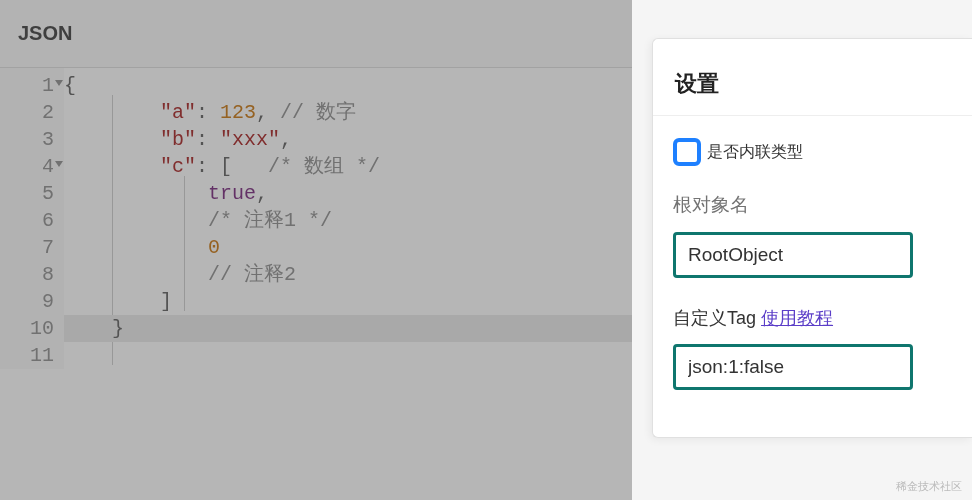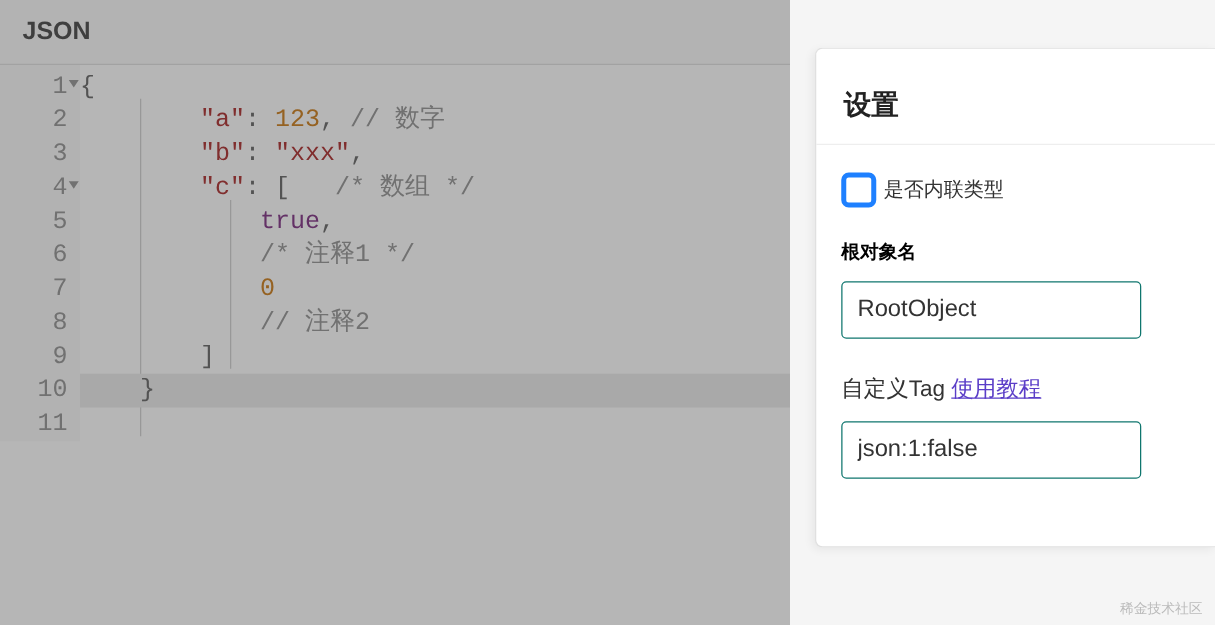--- a/index.html
+++ b/index.html
@@ -13,21 +13,21 @@
 }
 .editor-pane {
   position: absolute;
   left: 0;
   top: 0;
   width: 632px;
   height: 500px;
   background: #fff;
 }
 .editor-header {
-  height: 52px;
+  height: 68px;
   border-bottom: 1px solid #ddd;
   display: flex;
   align-items: center;
   padding: 0 18px;
   background: #fafafa;
 }
 .editor-title {
   font-size: 20px;
   font-weight: 600;
   color: #333;
@@ -131,29 +131,29 @@
   border: 4px solid #1e80ff;
   border-radius: 6px;
   margin-right: 6px;
   background: #fff;
 }
 .checkbox-label {
   font-size: 16px;
   color: #333;
 }
 .field-label {
-  font-size: 15px;
-  font-weight: 700;
-  color: #000000;
+  font-size: 19px;
+  font-weight: 400;
+  color: #737373;
   margin-bottom: 14px;
 }
 .text-input {
   width: 240px;
   height: 46px;
-  border: 1px solid #0f766e;
+  border: 3px solid #0f766e;
   border-radius: 4px;
   padding: 0 12px;
   font-size: 19px;
   color: #333;
   background: #fff;
   margin-bottom: 28px;
   font-family: inherit;
 }
 .tag-label-row {
   font-size: 18px;

